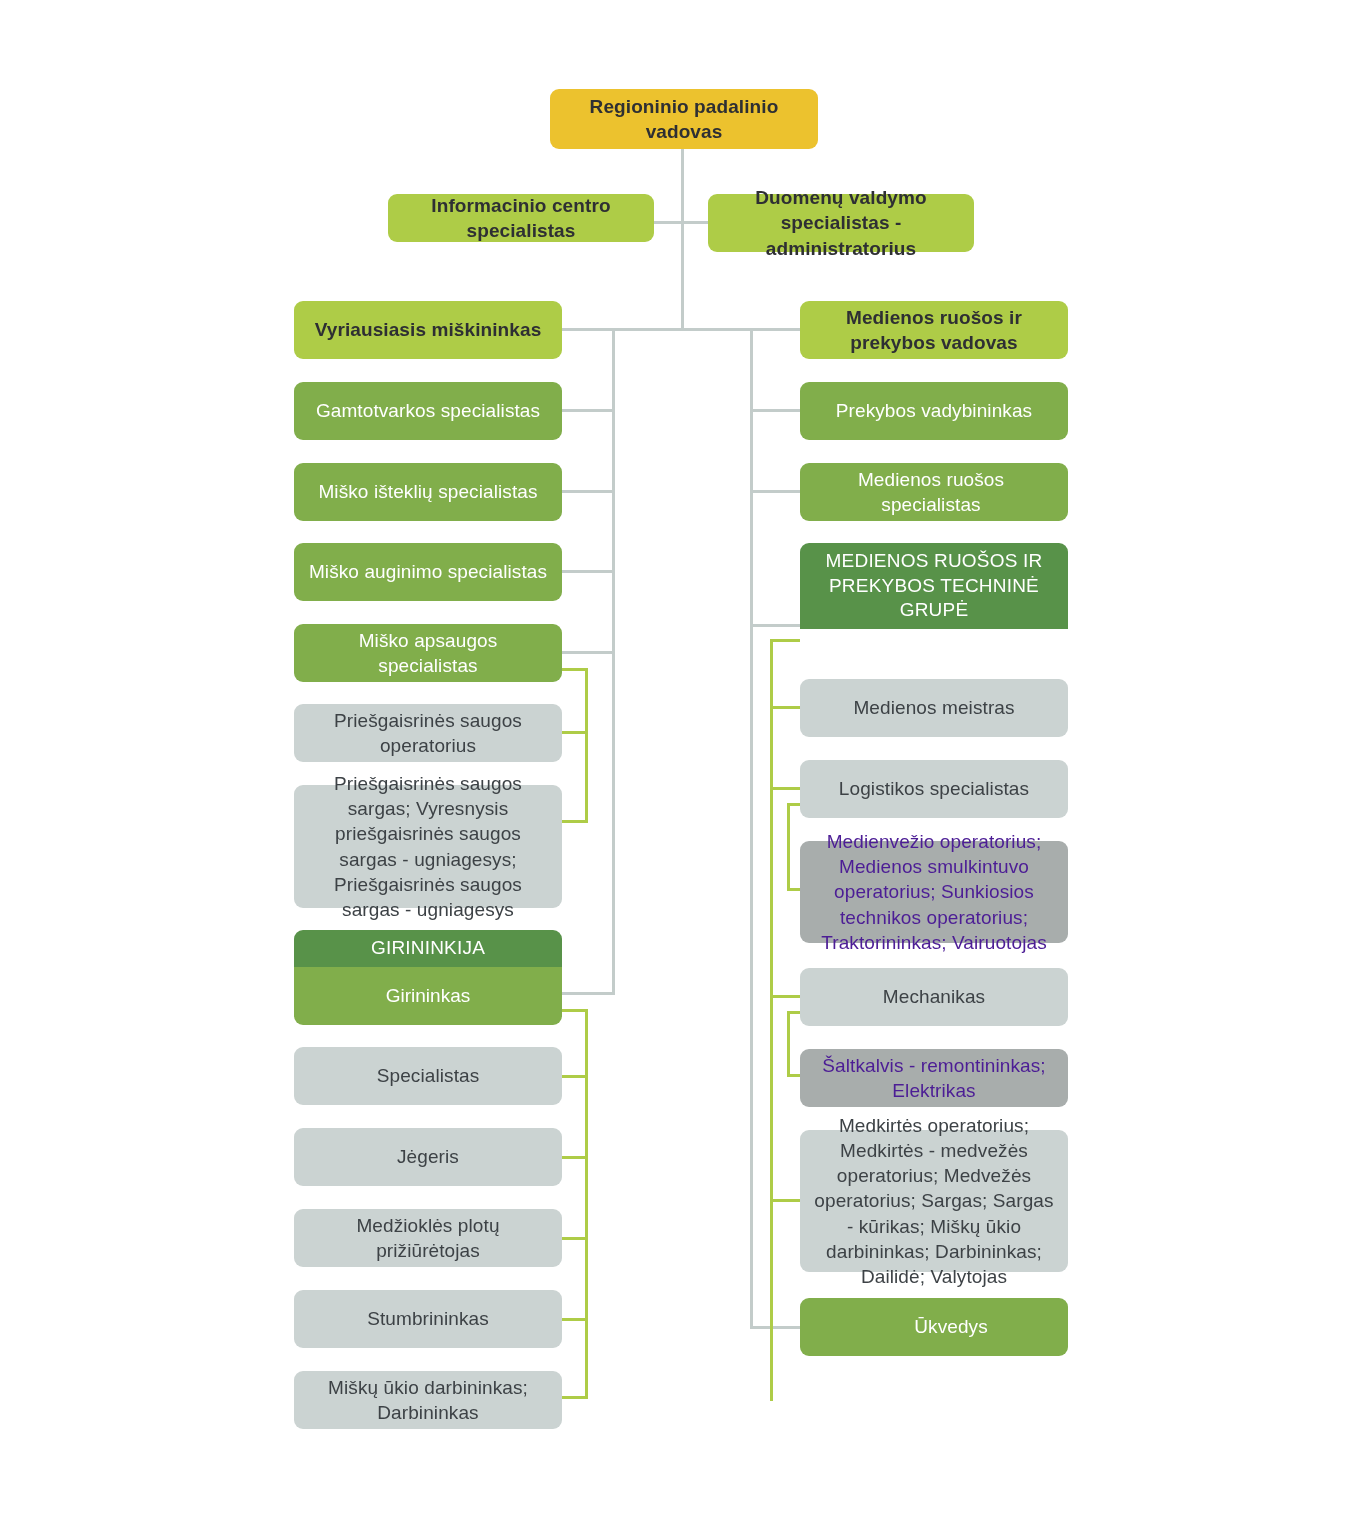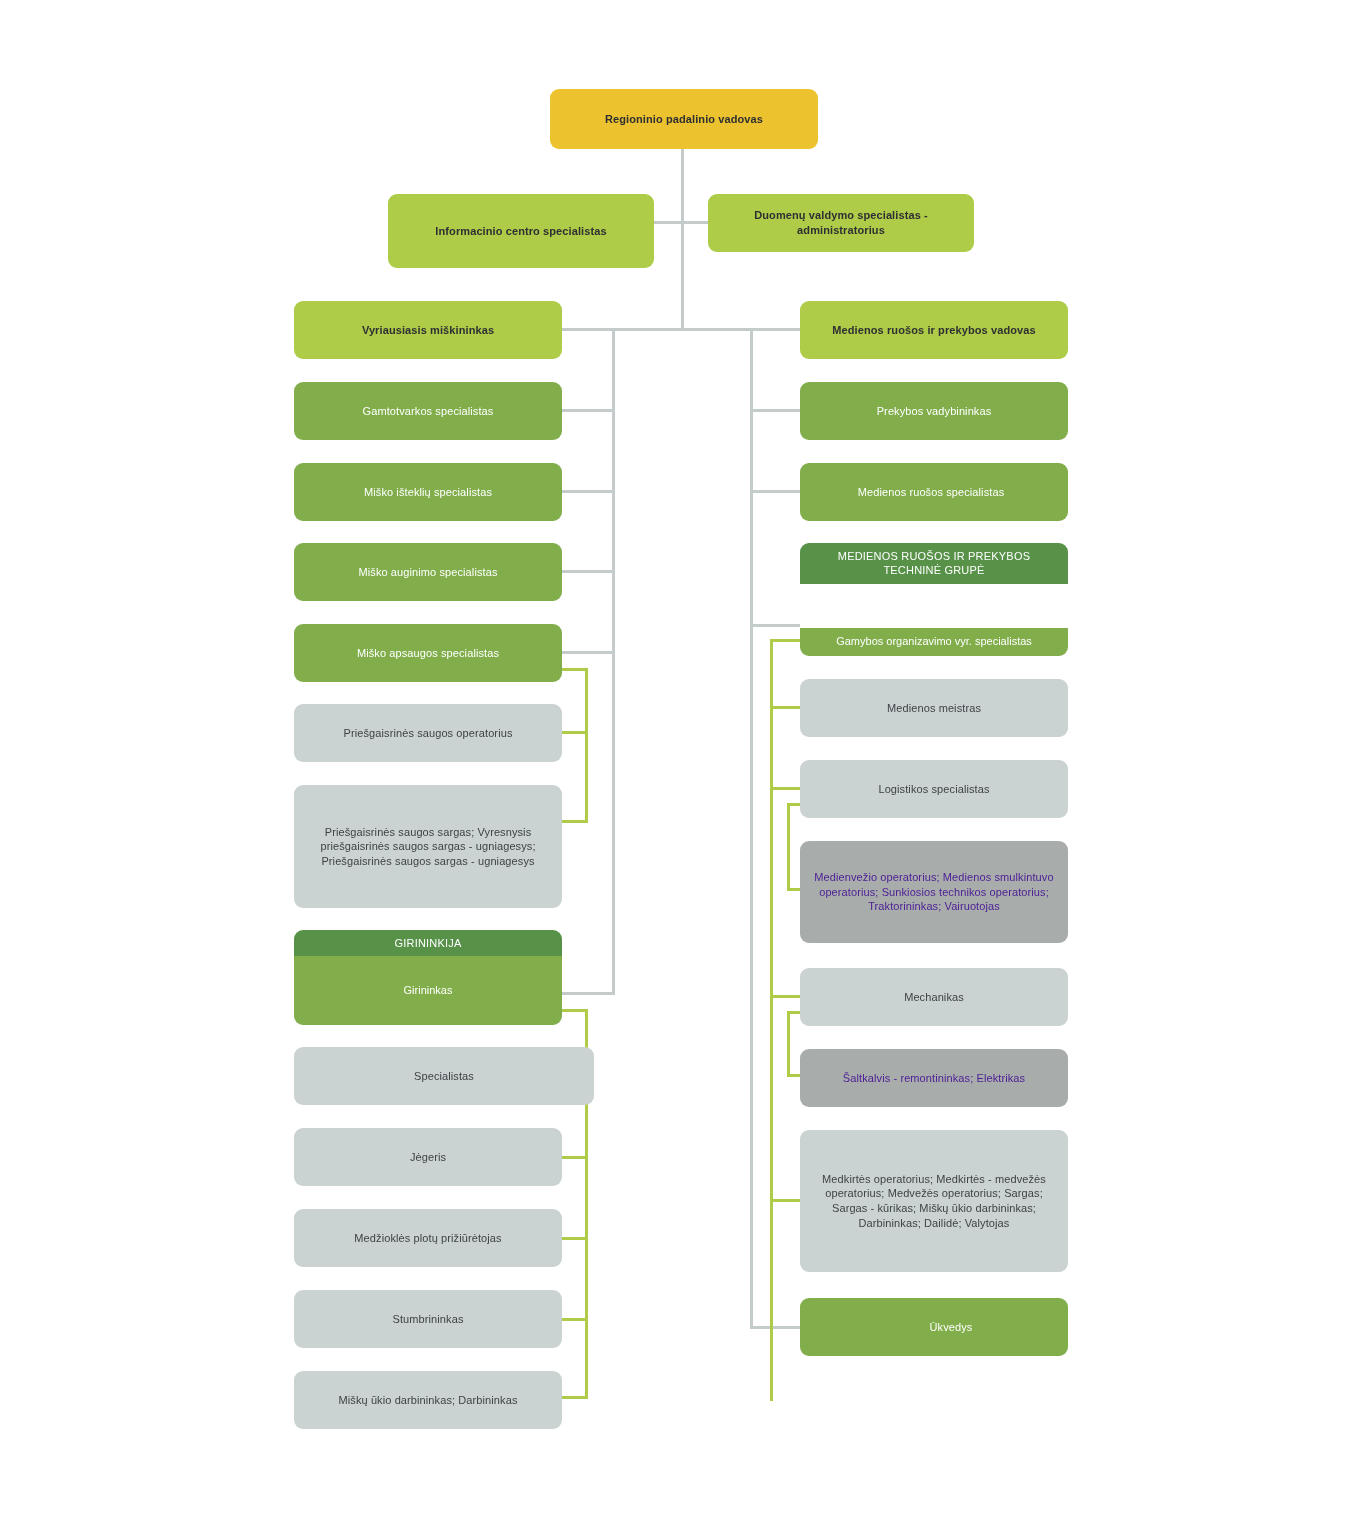--- a/index.html
+++ b/index.html
@@ -73,21 +73,21 @@
     background: #81ae4b;
     color: #ffffff;
     flex: 1;
     display: flex;
     align-items: center;
     justify-content: center;
     text-align: center;
     padding: 6px 12px;
     line-height: 1.33;
   }
-  .fs15 { font-size: 11px; }
+  .fs15 { font-size: 19px; }
 </style>
 </head>
 <body>
 
 <div id="chart-root">
 
   <div class="conn" style="left:681px; top:148px; width:3px; height:85px;"></div>
 
   <div class="conn" style="left:654px; top:221px; width:30px; height:3px;"></div>
 
@@ -136,21 +136,21 @@
   <div class="conn green" style="left:787px; top:888px; width:15px; height:3px;"></div>
 
   <div class="conn green" style="left:787px; top:1011px; width:3px; height:66px;"></div>
   <div class="conn green" style="left:787px; top:1011px; width:15px; height:3px;"></div>
   <div class="conn green" style="left:787px; top:1074px; width:15px; height:3px;"></div>
 
   <div class="node c-yellow fs15" style="left:550px; top:89px; width:268px; height:60px;">
     <span class="node-text">Regioninio padalinio vadovas</span>
   </div>
 
-  <div class="node c-lime fs15" style="left:388px; top:194px; width:266px; height:74px;">
+  <div class="node c-lime fs15" style="left:388px; top:194px; width:266px; height:48px;">
     <span class="node-text">Informacinio centro specialistas</span>
   </div>
   <div class="node c-lime fs15" style="left:708px; top:194px; width:266px; height:58px;">
     <span class="node-text">Duomenų valdymo specialistas - administratorius</span>
   </div>
 
   <div class="node c-lime fs15" style="left:294px; top:301px; width:268px; height:58px;">
     <span class="node-text">Vyriausiasis miškininkas</span>
   </div>
   <div class="node c-green fs15" style="left:294px; top:382px; width:268px; height:58px;">
@@ -174,21 +174,21 @@
 
   <div class="group" style="left:294px; top:930px; width:268px; height:95px;">
     <div class="ghead fs15">
       <span class="node-text">GIRININKIJA</span>
     </div>
     <div class="gbody fs15">
       <span class="node-text">Girininkas</span>
     </div>
   </div>
 
-  <div class="node c-gray fs15" style="left:294px; top:1047px; width:300px; height:58px;">
+  <div class="node c-gray fs15" style="left:294px; top:1047px; width:268px; height:58px;">
     <span class="node-text">Specialistas</span>
   </div>
   <div class="node c-gray fs15" style="left:294px; top:1128px; width:268px; height:58px;">
     <span class="node-text">Jėgeris</span>
   </div>
   <div class="node c-gray fs15" style="left:294px; top:1209px; width:268px; height:58px;">
     <span class="node-text">Medžioklės plotų prižiūrėtojas</span>
   </div>
   <div class="node c-gray fs15" style="left:294px; top:1290px; width:268px; height:58px;">
     <span class="node-text">Stumbrininkas</span>

